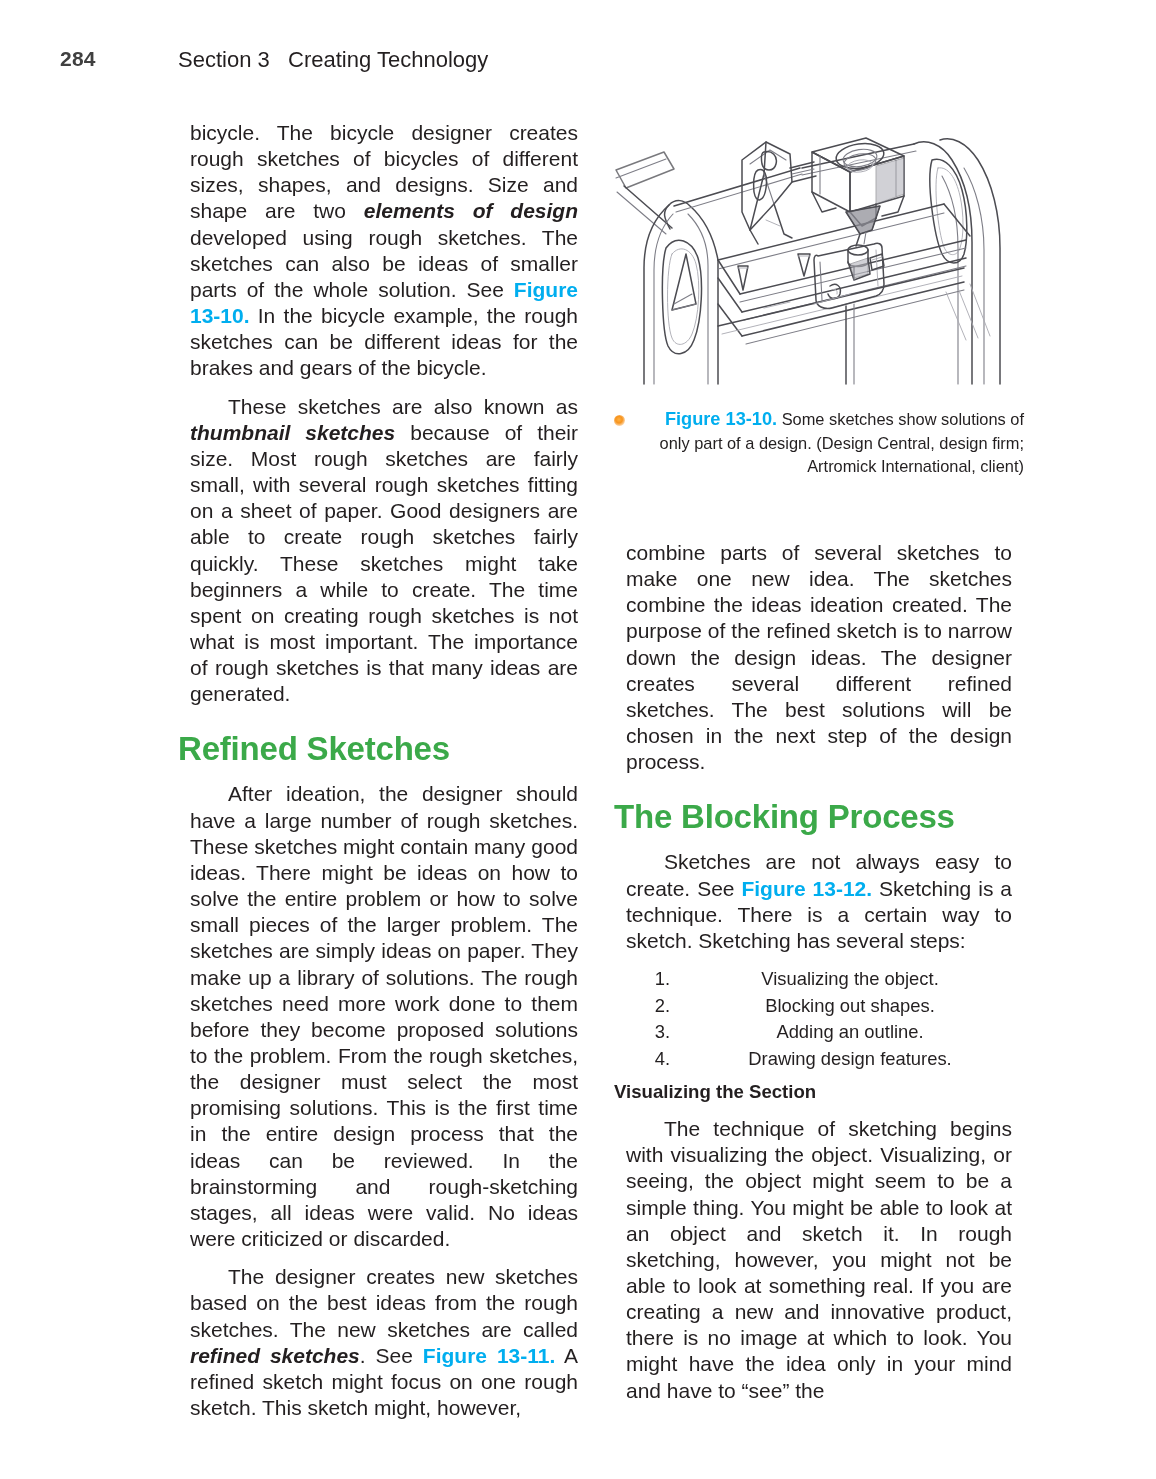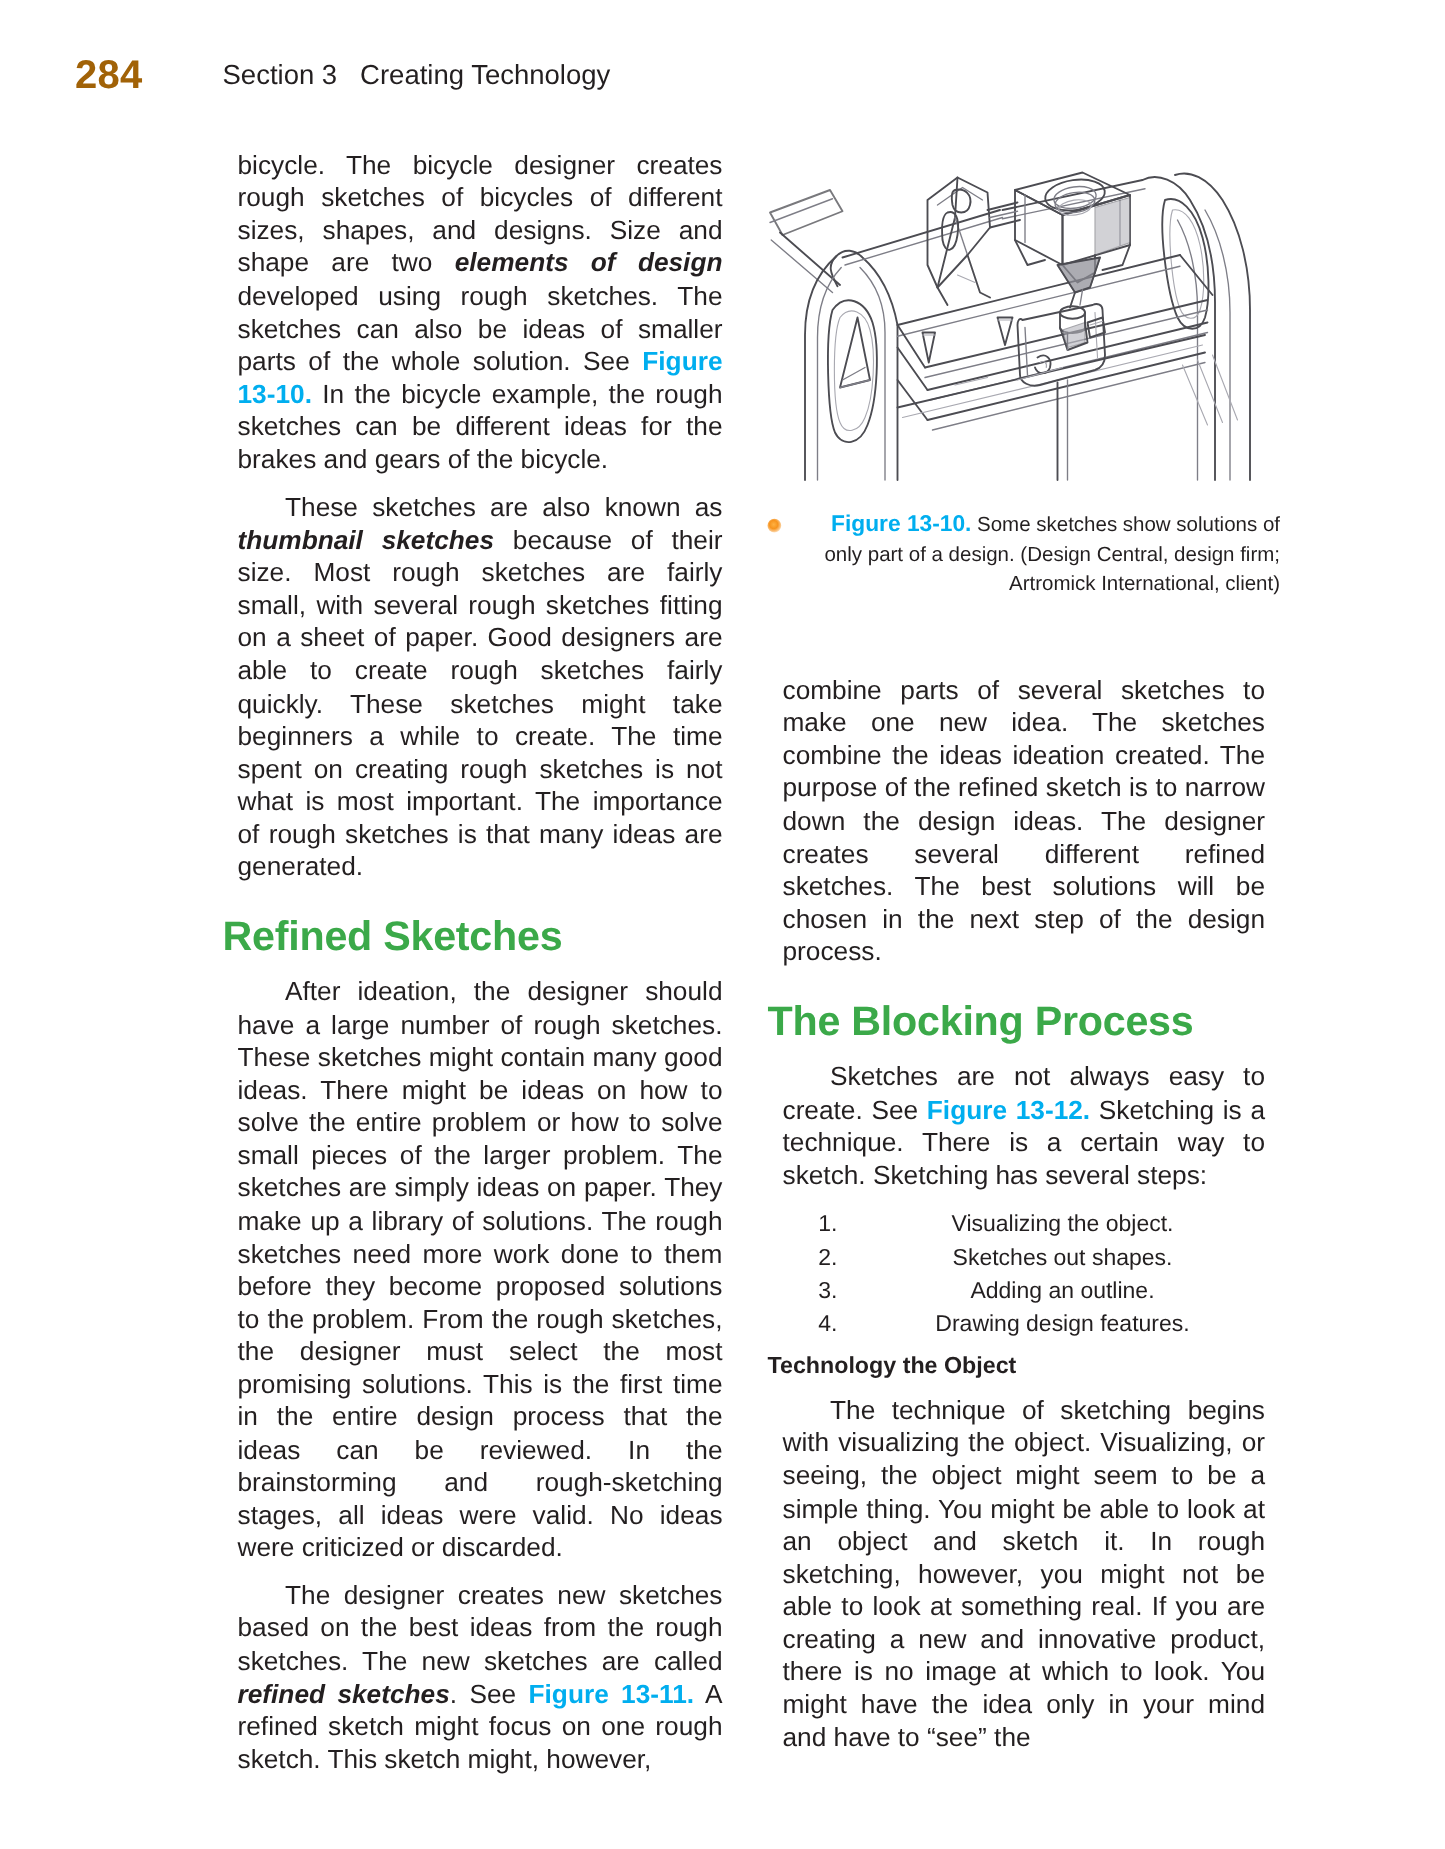--- a/index.html
+++ b/index.html
@@ -28,23 +28,23 @@
     position: absolute;
     left: 0;
     top: 44px;
     width: 1156px;
     height: 34px;
   }
   .folio {
     position: absolute;
     left: 60px;
     top: 0px;
-    font-size: 32px;
-    font-weight: bold;
-    color: #a16207;
+    font-size: 21px;
+    font-weight: bold;
+    color: #404040;
     letter-spacing: 0.2px;
     line-height: 30px;
   }
   .running-title {
     position: absolute;
     left: 178px;
     top: 4px;
     font-size: 22px;
     color: #231f20;
     line-height: 24px;
@@ -337,24 +337,24 @@
   <div class="right-after-figure">
 
     <p class="body noindent">combine parts of several sketches to make one new idea. The sketches combine the ideas ideation created. The purpose of the refined sketch is to narrow down the design ideas. The designer creates several different refined sketches. The best solutions will be chosen in the next step of the design process.</p>
 
     <h2 class="head-a">The Blocking Process</h2>
 
     <p class="body indent"><span>Sketches are not always easy to create. See </span><span class="xref">Figure 13-12.</span><span> Sketching is a technique. There is a certain way to sketch. Sketching has several steps:</span></p>
 
     <ol class="steps">
       <li>Visualizing the object.</li>
-      <li>Sketches out shapes.</li>
+      <li>Blocking out shapes.</li>
       <li>Adding an outline.</li>
       <li>Drawing design features.</li>
     </ol>
 
-    <h3 class="head-b">Technology the Object</h3>
+    <h3 class="head-b">Visualizing the Section</h3>
 
     <p class="body indent">The technique of sketching begins with visualizing the object. Visualizing, or seeing, the object might seem to be a simple thing. You might be able to look at an object and sketch it. In rough sketching, however, you might not be able to look at something real. If you are creating a new and innovative product, there is no image at which to look. You might have the idea only in your mind and have to “see” the</p>
 
   </div>
 
 </div>
 
 </body></html>

